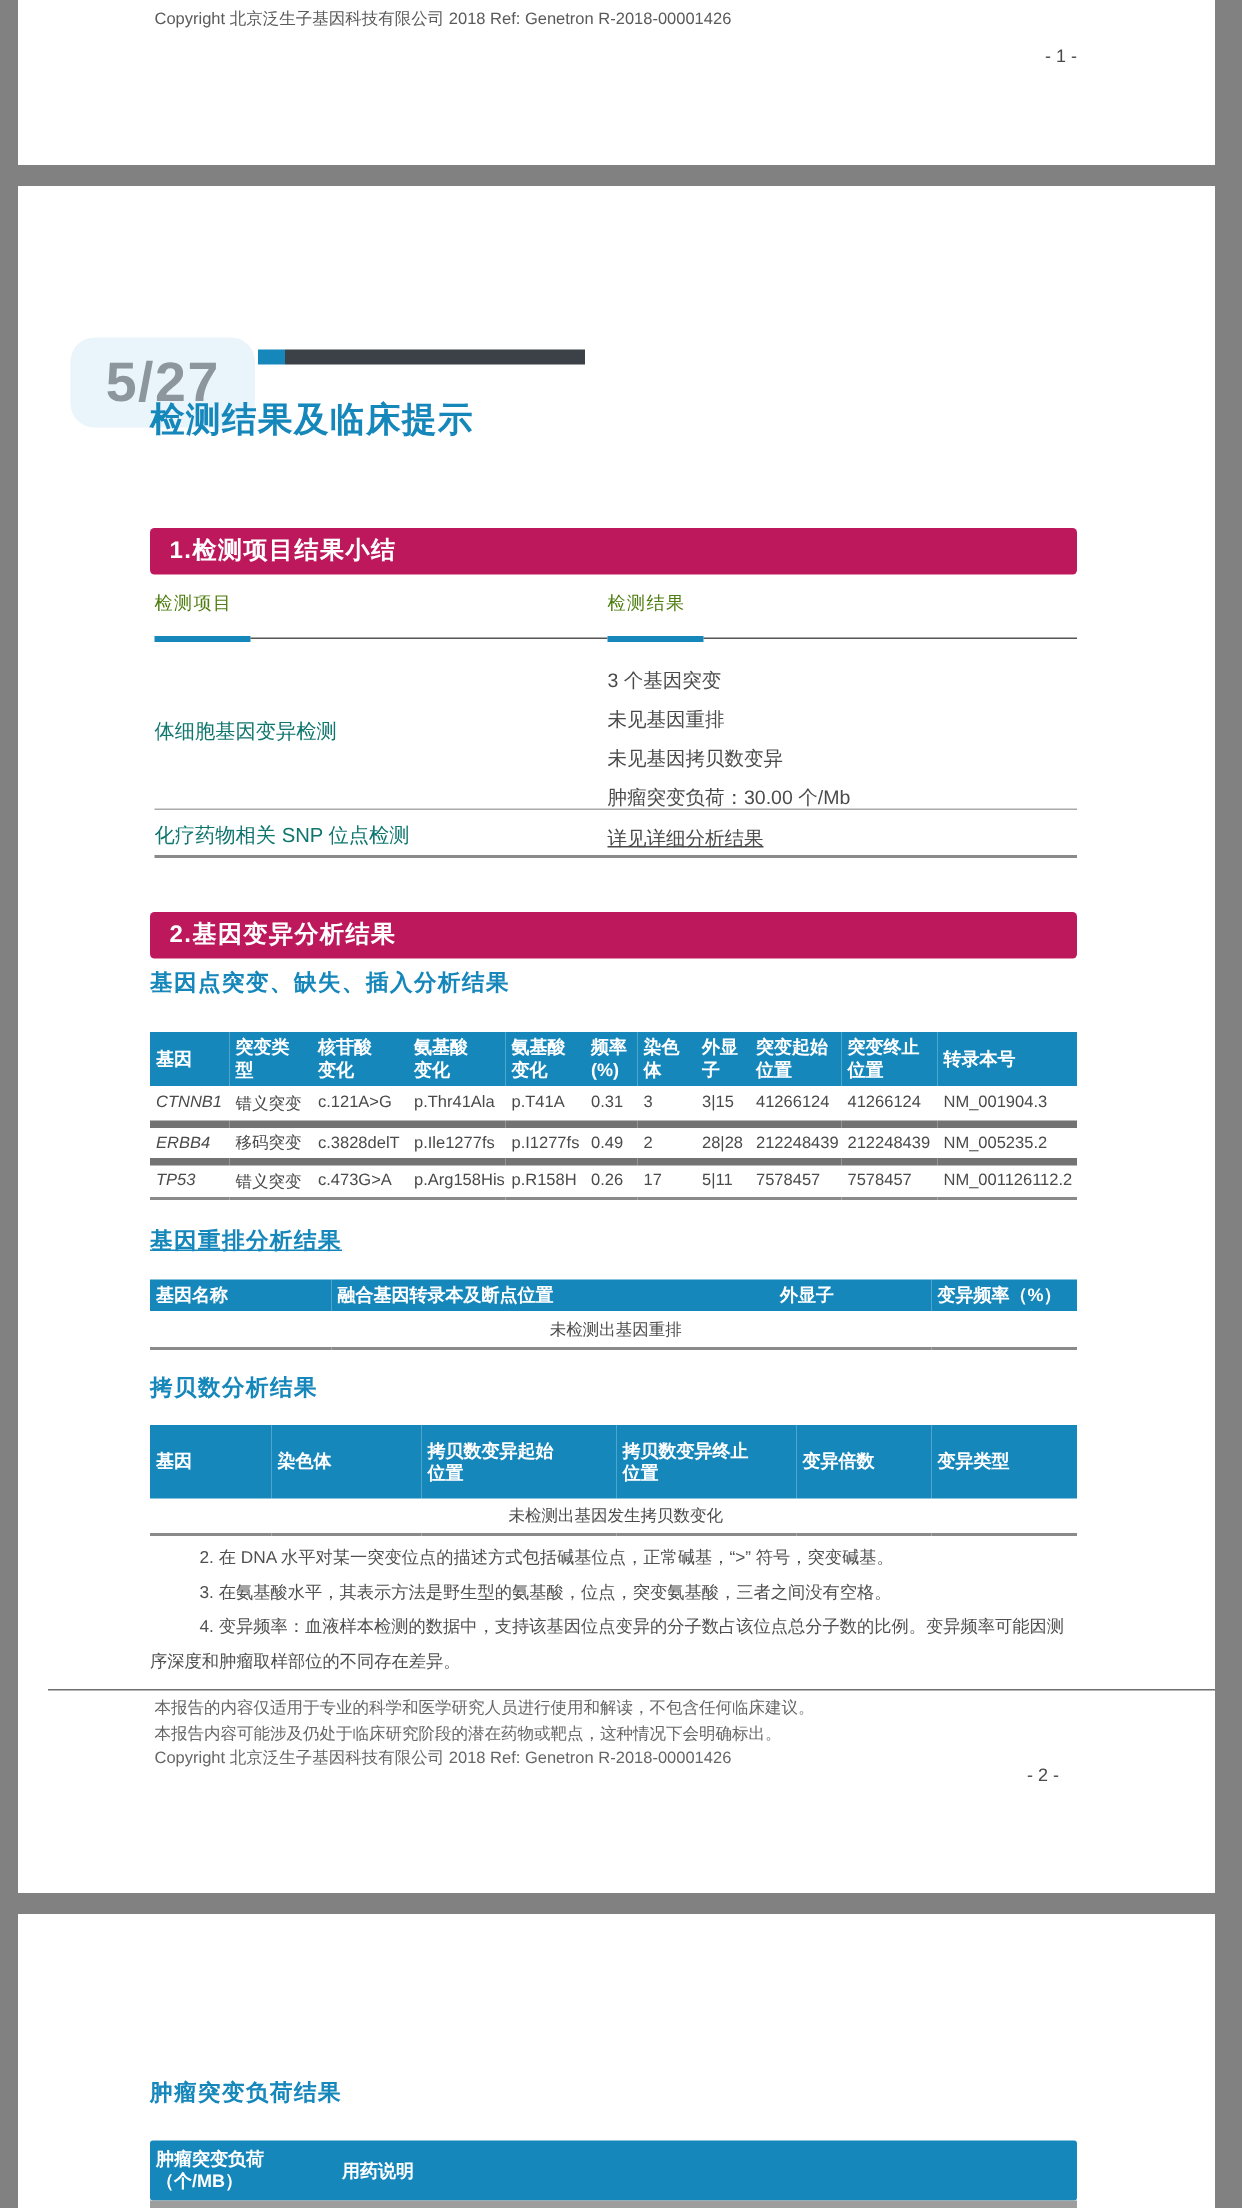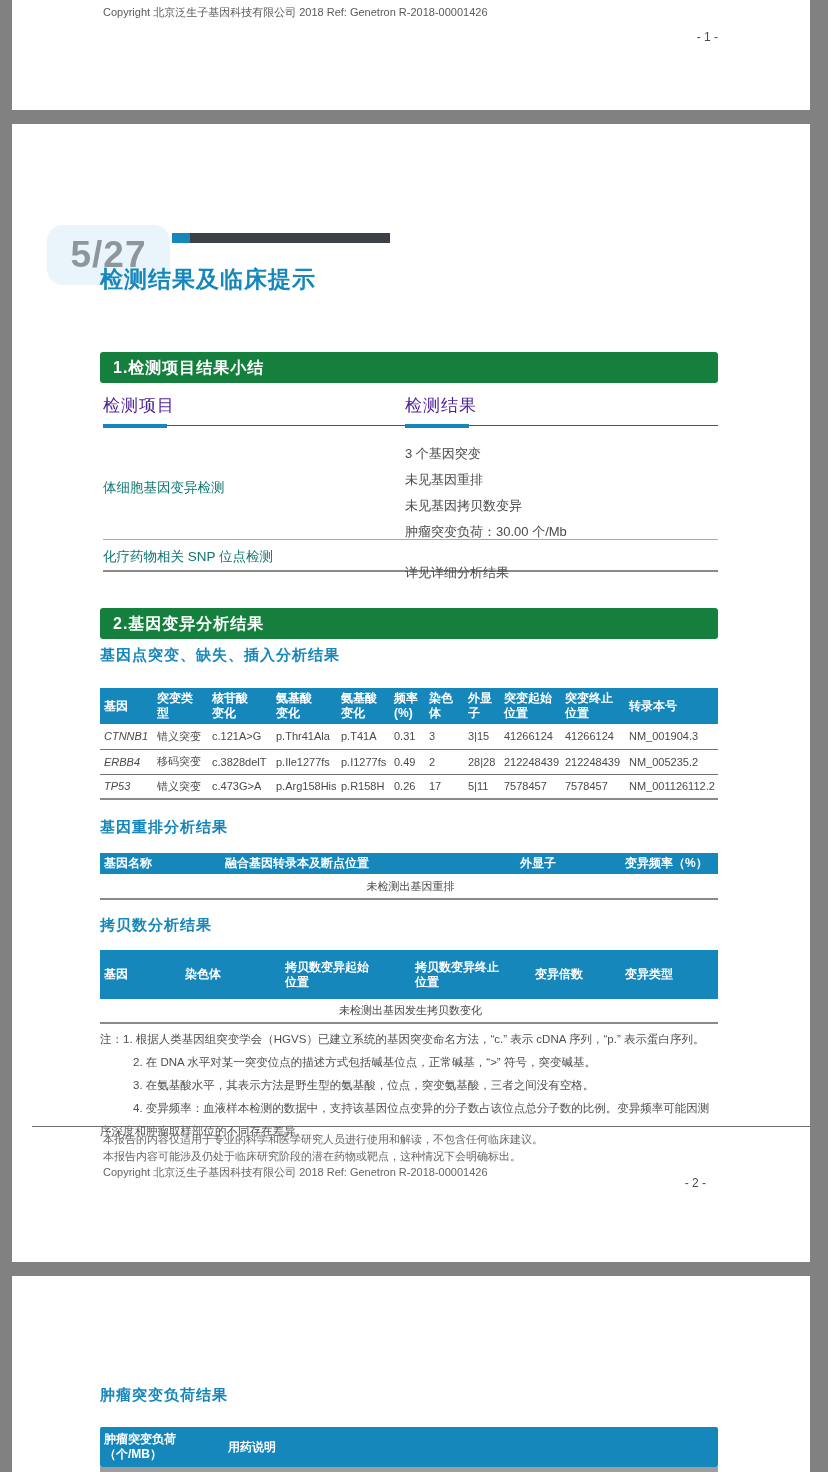--- a/index.html
+++ b/index.html
@@ -25,46 +25,46 @@
     background:#e9f4fb;border-radius:16px;display:flex;align-items:center;justify-content:center;
     font-size:37px;font-weight:bold;color:#8d969c;letter-spacing:1px;margin-top:37px;
   }
   .pbar{display:flex;}
   .pbar .seg-blue{width:18px;height:10px;background:#1687bb;}
   .pbar .seg-dark{width:200px;height:10px;background:#3b4147;}
 
   .doc-title{font-size:23px;font-weight:bold;color:#1687bb;letter-spacing:1px;}
 
   .banner{
-    width:618px;height:31px;background:#15803d;border-radius:3px;
+    width:618px;height:31px;background:#be185d;border-radius:3px;
     color:#ffffff;font-size:16px;font-weight:bold;line-height:31px;
     padding-left:13px;box-sizing:border-box;letter-spacing:1px;
   }
   .subtitle{font-size:15px;font-weight:bold;color:#1687bb;letter-spacing:1px;}
 
-  .colhead{font-size:17px;color:#4c1d95;letter-spacing:1px;}
+  .colhead{font-size:12px;color:#4d7c0f;letter-spacing:1px;}
 
   .rule{height:4px;}
   .rule .b1,.rule .b2{position:absolute;top:0;height:4px;background:#1687bb;}
   .rule .l1,.rule .l2{position:absolute;top:1px;height:1px;background:#555;}
 
   .sumrow{position:absolute;left:91px;width:615px;box-sizing:border-box;}
   .sum-label{font-size:13.5px;color:#0f766e;}
   .sum-lines{font-size:13px;color:#4a4a4a;line-height:26px;}
 
   table{border-collapse:collapse;table-layout:fixed;}
   .dtable{width:618px;}
   .dtable th{
     background:#1687bb;color:#ffffff;font-weight:bold;font-size:12px;
     text-align:left;vertical-align:middle;padding:3px 2px 3px 4px;
     white-space:pre-line;line-height:15px;
   }
   .dtable td{
     font-size:11px;color:#4a4a4a;padding:2px 1px 2px 4px;
-    border-bottom:1px solid #737373;white-space:nowrap;overflow:visible;
+    border-bottom:5px solid #737373;white-space:nowrap;overflow:visible;
   }
   .dtable tr:last-child td{border-bottom:2px solid #8a8a8a;}
   .gene{font-style:italic;}
   .empty-row{text-align:center !important;font-size:12px;color:#555;}
 
   .notes{font-size:11.5px;color:#4f4f4f;line-height:23px;width:618px;}
   .notes p{margin:0;}
   .notes p.ind{text-indent:33px;}
 
   .footer-line{height:1px;background:#6f6f6f;}
@@ -107,21 +107,21 @@
     <div class="abs sum-label" style="left:0;top:0;height:103px;display:flex;align-items:center;">体细胞基因变异检测</div>
     <div class="abs sum-lines" style="left:302px;top:5px;">
       <div>3 个基因突变</div>
       <div>未见基因重排</div>
       <div>未见基因拷贝数变异</div>
       <div>肿瘤突变负荷：30.00 个/Mb</div>
     </div>
   </div>
   <div class="abs sumrow" style="top:415px;height:33px;border-top:1px solid #aaa;border-bottom:2px solid #8a8a8a;">
     <div class="abs sum-label" style="left:0;top:0;height:33px;display:flex;align-items:center;">化疗药物相关 SNP 位点检测</div>
-    <div class="abs sum-lines" style="left:302px;top:16px;height:33px;display:flex;align-items:center;">详见详细分析结果</div>
+    <div class="abs sum-lines" style="left:302px;top:2px;height:33px;display:flex;align-items:center;text-decoration:underline;">详见详细分析结果</div>
   </div>
 
   <div class="abs banner" style="left:88px;top:484px;">2.基因变异分析结果</div>
   <div class="abs subtitle" style="left:88px;top:522px;">基因点突变、缺失、插入分析结果</div>
 
   <table class="abs dtable" style="left:88px;top:564px;">
     <colgroup>
       <col style="width:53px">
         <col style="width:55px">
         <col style="width:64px">
@@ -192,21 +192,21 @@
       <td>0.26</td>
       <td>17</td>
       <td>5|11</td>
       <td>7578457</td>
       <td>7578457</td>
       <td>NM_001126112.2</td>
     </tr>
   </tbody>
     </table>
 
-  <div class="abs subtitle" style="left:88px;top:694px;">基因重排分析结果</div>
+  <div class="abs subtitle" style="left:88px;top:694px;text-decoration:underline;">基因重排分析结果</div>
   <table class="abs dtable" style="left:88px;top:729px;">
     <colgroup>
         <col style="width:121px">
         <col style="width:295px">
         <col style="width:105px">
         <col style="width:97px">
       </colgroup>
     <tbody>
         <tr style="height:16px;">
       <th>基因名称</th>
@@ -241,21 +241,20 @@
       <th>变异倍数</th>
       <th>变异类型</th>
     </tr>
     <tr style="height:24px;">
       <td class="empty-row" colspan="6">未检测出基因发生拷贝数变化</td>
     </tr>
   </tbody>
     </table>
 
   <div class="abs notes" style="left:88px;top:904px;">
-    <p>注：1. 根据人类基因组突变学会（HGVS）已建立系统的基因突变命名方法，“c.” 表示 cDNA 序列，“p.” 表示蛋白序列。</p>
     <p class="ind">2. 在 DNA 水平对某一突变位点的描述方式包括碱基位点，正常碱基，“&gt;” 符号，突变碱基。</p>
     <p class="ind">3. 在氨基酸水平，其表示方法是野生型的氨基酸，位点，突变氨基酸，三者之间没有空格。</p>
     <p class="ind">4. 变异频率：血液样本检测的数据中，支持该基因位点变异的分子数占该位点总分子数的比例。变异频率可能因测序深度和肿瘤取样部位的不同存在差异。</p>
   </div>
 
   <div class="abs footer-line" style="left:20px;top:1002px;width:778px;"></div>
   <div class="abs footer-text" style="left:91px;top:1007px;width:615px;">
     <div>本报告的内容仅适用于专业的科学和医学研究人员进行使用和解读，不包含任何临床建议。</div>
     <div>本报告内容可能涉及仍处于临床研究阶段的潜在药物或靶点，这种情况下会明确标出。</div>
     <div>Copyright 北京泛生子基因科技有限公司 2018 Ref: Genetron R-2018-00001426</div>

